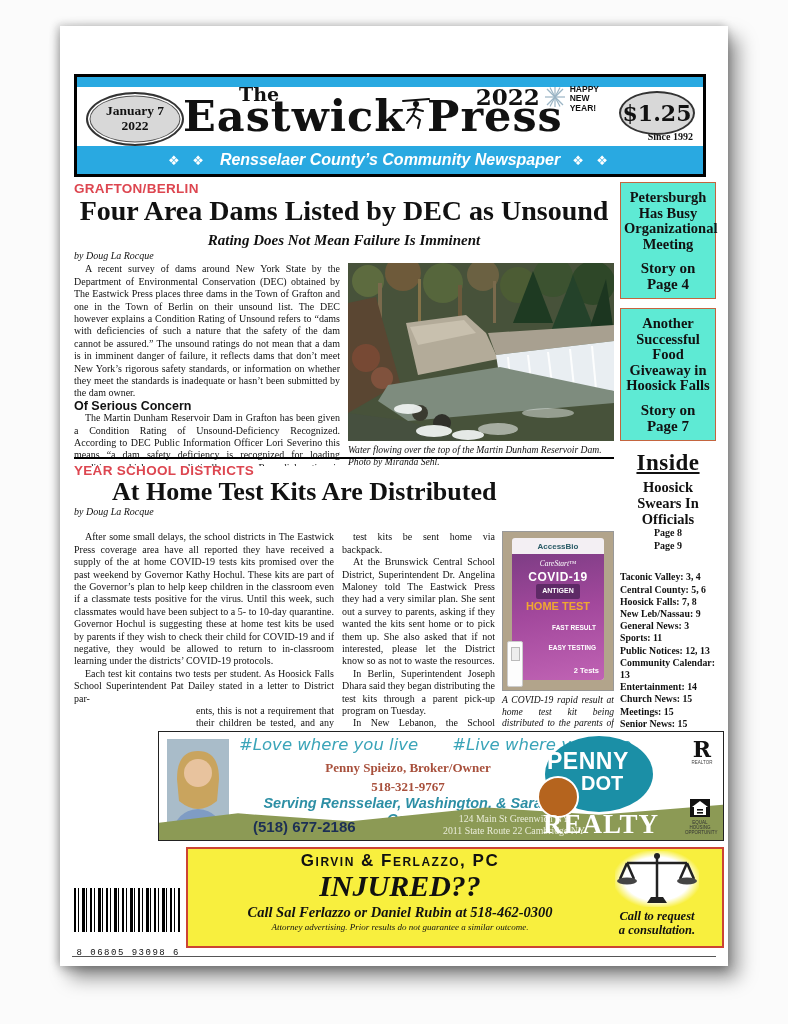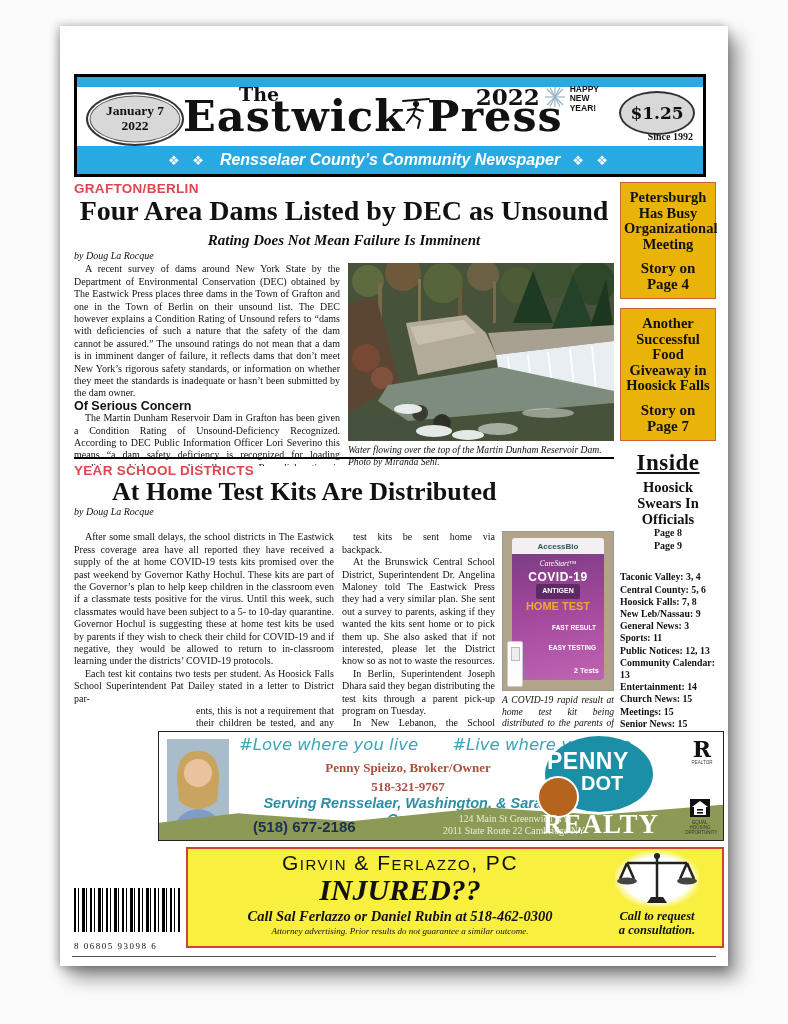--- a/index.html
+++ b/index.html
@@ -22,21 +22,21 @@
   .mh-title { position:absolute; left:106px; top:5px; width:430px; height:62px; }
   .t-the { position:absolute; left:56px; top:1px; font-family:"DejaVu Serif", serif; font-weight:bold; font-size:19px; }
   .t-big { position:absolute; left:0px; top:9px; font-family:"DejaVu Serif", serif; font-weight:bold; font-size:43px;
            letter-spacing:1px; white-space:nowrap; }
   .runner { display:inline-block; vertical-align:baseline; margin:0 -4px; }
   .mh-year-row { position:absolute; right:104px; top:8px; display:flex; align-items:flex-start; gap:3px; }
   .mh-year { font-family:"DejaVu Serif", serif; font-weight:bold; font-size:23px; line-height:1; }
   .mh-hny { font-family:"Liberation Sans", sans-serif; font-weight:bold; font-size:8.5px; line-height:1.1; white-space:pre-line; }
   .price-oval { position:absolute; right:8px; top:14px; width:72px; height:40px; background:#d8d8d8; border:2px solid #333;
                 border-radius:50%; display:flex; align-items:center; justify-content:center;
-                font-weight:bold; font-size:17px; font-family:"DejaVu Serif", serif; }
+                font-weight:bold; font-size:22px; font-family:"DejaVu Serif", serif; }
   .mh-since { position:absolute; right:10px; bottom:32px; font-weight:bold; font-size:10px; }
 
   
   .section-label { color:#dd4650; font-family:"Liberation Sans", sans-serif; font-weight:bold; font-size:13.5px; letter-spacing:.3px; }
   .headline { font-family:"Liberation Serif", serif; font-weight:bold; text-align:center; margin:0; }
   .byline { font-style:italic; font-size:10px; margin:1px 0 2px; }
   .bodytext { font-size:10px; line-height:12.4px; text-align:justify; }
   .bodytext p { margin:0; text-indent:11px; }
   .caption { font-style:italic; font-size:9.6px; line-height:11.4px; margin-top:3px; }
 
@@ -67,21 +67,21 @@
   .kit-type { display:inline-block; font-family:"Liberation Sans", sans-serif; font-weight:bold; font-size:7px; background:#5e2a66; padding:1px 6px; border-radius:2px; margin-top:1px; }
   .kit-test { font-family:"Liberation Sans", sans-serif; font-weight:bold; font-size:11px; color:#f0a830; margin-top:1px; }
   .kit-feat { font-family:"Liberation Sans", sans-serif; font-size:6.5px; font-weight:bold; text-align:right; padding-right:8px; margin-top:10px; }
   .kit-feat2 { font-family:"Liberation Sans", sans-serif; font-size:6.5px; font-weight:bold; text-align:right; padding-right:8px; margin-top:8px; }
   .kit-count { position:absolute; right:5px; bottom:3px; font-family:"Liberation Sans", sans-serif; font-size:7.5px; font-weight:bold; }
   .kit-strip { position:absolute; left:4px; bottom:3px; width:14px; height:44px; background:#fdfdfd; border:1px solid #ccc; border-radius:2px; }
   .kit-strip:before { content:""; position:absolute; left:3px; top:5px; width:7px; height:12px; background:#eee; border:1px solid #bbb; }
 
   
   .sidebar { position:absolute; left:560px; top:156px; width:96px; }
-  .ybox { background:#eab308; border:1.5px solid #c4653f; padding:7px 3px 6px; text-align:center;
+  .ybox { background:#5eead4; border:1.5px solid #c4653f; padding:7px 3px 6px; text-align:center;
           font-weight:bold; font-size:14.5px; line-height:1.07; margin-bottom:9px; }
   .ybox .story { font-size:15px; margin-top:8px; }
   .inside-title { text-align:center; font-size:23px; font-weight:bold; text-decoration:underline; margin:2px 0 3px; letter-spacing:.5px; }
   .feat { text-align:center; font-weight:bold; font-size:14.5px; line-height:1.12; margin-top:3px; }
   .feat .pg { font-size:10px; line-height:1; margin-top:1px; }
   .idx { font-weight:bold; font-size:9.8px; line-height:12.2px; margin-top:20px; }
 
   
   .penny { position:absolute; left:98px; top:705px; width:566px; height:110px; border:1.5px solid #222; background:#fff; overflow:hidden; box-sizing:border-box; }
   .p-photo { position:absolute; left:8px; top:7px; width:62px; height:95px; background:#a9bcc9; overflow:hidden; }
@@ -103,34 +103,34 @@
   .p-realty { position:absolute; right:64px; bottom:0px; color:#fff; font-family:"Liberation Serif", serif; font-weight:bold; font-size:27px; letter-spacing:1px; }
   .r-logo { position:absolute; right:8px; top:6px; width:26px; height:30px; text-align:center; }
   .r-logo .r { font-family:"DejaVu Serif", serif; font-weight:bold; font-size:22px; line-height:22px; }
   .r-logo .rl { font-size:4.5px; font-family:"Liberation Sans", sans-serif; color:#444; }
   .eho { position:absolute; right:8px; bottom:4px; width:30px; text-align:center; }
   .eho .lbl { font-size:4.5px; font-family:"Liberation Sans", sans-serif; color:#333; line-height:1.1; }
 
   
   .girvin { position:absolute; left:126px; top:821px; width:538px; height:101px; background:#f8ef3e; border:2px solid #cc4433; box-sizing:border-box; }
   .g-left { position:absolute; left:8px; top:2px; width:408px; text-align:center; }
-  .g-firm { font-family:"Liberation Sans", sans-serif; font-weight:normal; font-size:21px; font-variant:small-caps; letter-spacing:1.5px; }
+  .g-firm { font-family:"Liberation Sans", sans-serif; font-weight:bold; font-size:17px; font-variant:small-caps; letter-spacing:1.5px; }
   .g-injured { font-family:"Liberation Serif", serif; font-weight:bold; font-style:italic; font-size:30px; line-height:1.0; }
   .g-call { font-weight:bold; font-style:italic; font-size:14.5px; margin-top:3px; }
   .g-disc { font-style:italic; font-size:9px; margin-top:1px; }
   .g-right { position:absolute; right:6px; top:2px; width:118px; text-align:center; }
   .g-consult { font-weight:bold; font-style:italic; font-size:12.5px; line-height:1.15; margin-top:2px; }
   .scales-wrap { width:84px; height:56px; margin:0 auto; background:radial-gradient(ellipse at center,#fff 55%, rgba(255,255,255,0) 75%); }
 
   
   .barcode { position:absolute; left:14px; top:862px; width:106px; }
   .bars { height:44px; background:repeating-linear-gradient(90deg,
             #000 0 2px, #fff 2px 4px, #000 4px 5px, #fff 5px 8px,
             #000 8px 11px, #fff 11px 12px, #000 12px 13px, #fff 13px 16px); }
-  .bc-num { font-family:Liberation Serif, serif; font-size:9px; letter-spacing:1.5px; margin-top:9px; }
+  .bc-num { font-family:Liberation Mono, monospace; font-size:9px; letter-spacing:1.5px; margin-top:16px;text-align:right; }
 
   .bottom-rule { position:absolute; left:12px; right:12px; top:930px; border-top:1.5px solid #555; }
 </style>
 </head>
 <body>
 
 <div class="canvas">
   <div class="page">
 
     <div class="masthead">

